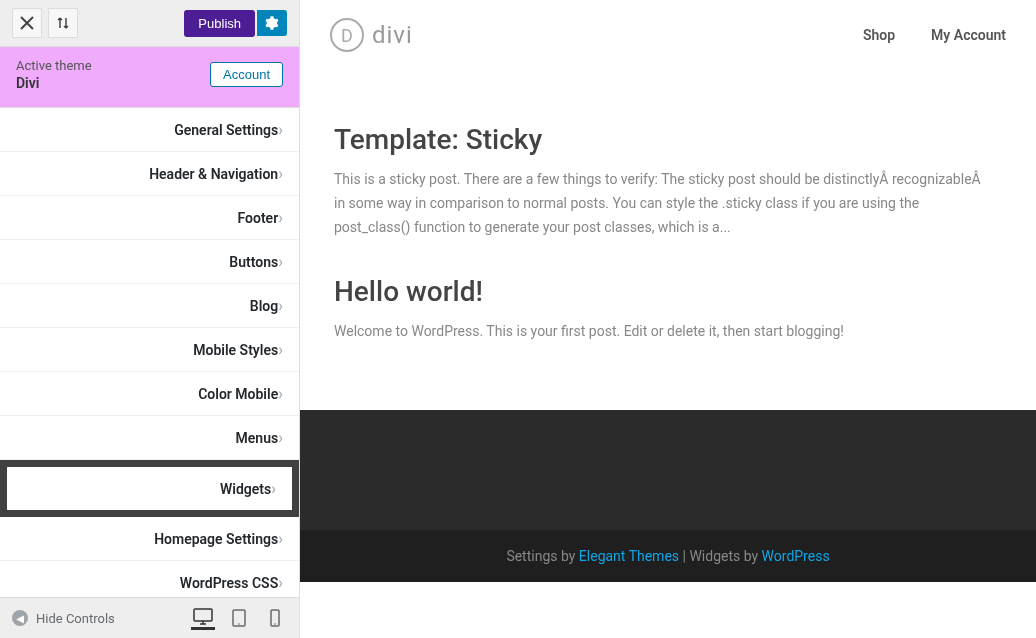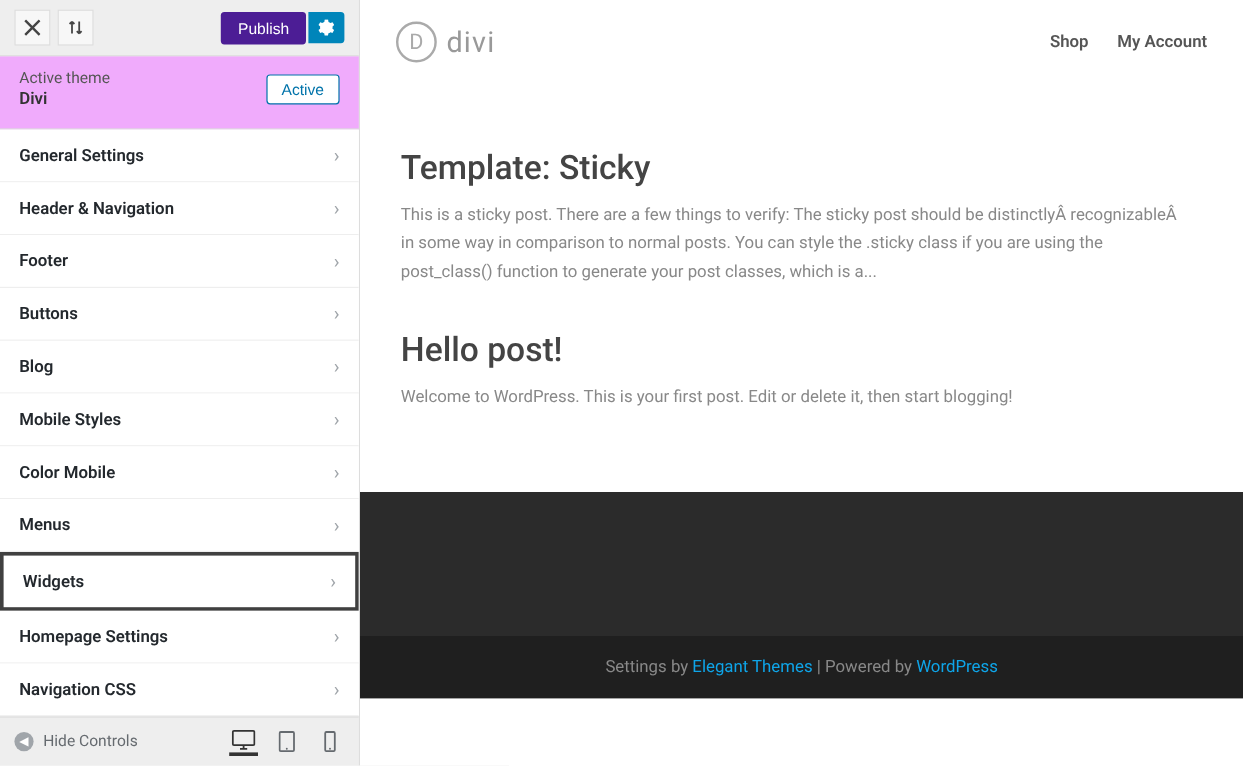--- a/index.html
+++ b/index.html
@@ -12,38 +12,38 @@
     .swap-btn { width: 30px; height: 30px; display: flex; align-items: center; justify-content: center; font-size: 14px; color: #444; cursor: pointer; margin-left: 6px; border: 1px solid #ddd; background: #f7f7f7; }
     .publish-btn { margin-left: auto; background: #4c1d95; color: #fff; border: none; padding: 6px 14px; font-size: 13px; cursor: pointer; display: flex; align-items: flex-end; border-radius: 3px; }
     .gear-wrap { background: #0085ba; color: #fff; padding: 6px 8px; margin-left: 2px; border-radius: 0 3px 3px 0; cursor: pointer; display: flex; align-items: center; }
     
     .theme-row { display: flex; align-items: center; padding: 10px 16px 16px 16px; background: #f0abfc; border-bottom: 1px solid #ddd; }
     .theme-label { color: #555; font-size: 13px; line-height: 1.4; }
     .theme-name { color: #333; font-size: 14px; font-weight: 600; }
     .change-btn { margin-left: auto; background: #fff; color: #0073aa; border: 1px solid #0073aa; padding: 4px 12px; font-size: 13px; cursor: pointer; border-radius: 3px; }
     
     .menu-list { flex: 1; overflow-y: auto; background: #fff; }
-    .menu-item { display: flex; align-items: center; padding: 12px 16px; border-bottom: 1px solid #eee; cursor: pointer; background: #fff; }
+    .menu-item { display: flex; align-items: center; padding: 12px 16px; border-bottom: 1px solid #eee; cursor: pointer; background: #fff; text-align: right; }
     .menu-label { font-size: 14px; font-weight: 600; color: #23282d; flex: 1; }
     .chevron { color: #a0a5aa; font-size: 16px; }
-    .highlighted { border: 3px solid #404040; }
+    .highlighted { border: 7px solid #404040; }
     
     .bottom-bar { display: flex; align-items: center; padding: 8px 12px; background: #eee; border-top: 1px solid #ddd; }
     .hide-controls { display: flex; align-items: center; color: #656a6f; font-size: 13px; cursor: pointer; }
     .hide-controls .circ { width: 16px; height: 16px; border-radius: 50%; background: #a0a5aa; color: #fff; display: flex; align-items: center; justify-content: center; font-size: 10px; margin-right: 8px; }
     .device-btns { margin-left: auto; display: flex; gap: 12px; }
     .device-btn { width: 24px; height: 24px; display: flex; align-items: center; justify-content: center; color: #656a6f; cursor: pointer; }
     .device-btn.active { border-bottom: 3px solid #333; color: #333; }
     
     .preview { flex: 1; height: 100%; background: #fff; overflow-y: auto; }
     .site-header { display: flex; align-items: center; padding: 18px 30px; }
     .logo { display: flex; align-items: center; color: #888; }
     .logo-circle { width: 34px; height: 34px; border: 2px solid #aaa; border-radius: 50%; display: flex; align-items: center; justify-content: center; font-size: 18px; color: #aaa; margin-right: 8px; }
     .logo-text { font-size: 24px; color: #999; font-weight: 400; letter-spacing: 1px; }
-    .nav { margin-left: auto; display: flex; gap: 24px; }
+    .nav { margin-left: auto; display: flex; gap: 36px; }
     .nav a { color: #555; font-size: 14px; text-decoration: none; font-weight: 600; }
     
     .content { padding: 40px 34px 30px 34px; max-width: 720px; }
     .post { margin-bottom: 36px; }
     .post-title { font-size: 28px; color: #444; font-weight: 500; margin-bottom: 12px; margin-top: 13px; }
     .post-body { color: #888; font-size: 14px; line-height: 1.7; }
     
     .footer-space { background: #2b2b2b; height: 120px; width: 100%; }
     .footer-bar { background: #1f1f1f; padding: 18px 30px; color: #888; font-size: 14px; text-align: center; }
     .footer-bar .link { color: #0ea5e9; font-weight: 400; }
@@ -72,21 +72,21 @@
         </svg>
     </div>
   </div>
 
   <div class="theme-row">
     <div>
       <div class="theme-label">Active theme</div>
       <div class="theme-name">Divi</div>
     </div>
     <button class="change-btn">
-      <span>Active</span>
+      <span>Account</span>
     </button>
   </div>
 
   <div class="menu-list" id="menu-list">
       <div class="menu-item">
         <span class="menu-label">General Settings</span>
         <span class="chevron">›</span>
       </div>
       <div class="menu-item">
         <span class="menu-label">Header &amp; Navigation</span>
@@ -118,21 +118,21 @@
       </div>
       <div class="menu-item highlighted">
         <span class="menu-label">Widgets</span>
         <span class="chevron">›</span>
       </div>
       <div class="menu-item">
         <span class="menu-label">Homepage Settings</span>
         <span class="chevron">›</span>
       </div>
       <div class="menu-item">
-        <span class="menu-label">Navigation CSS</span>
+        <span class="menu-label">WordPress CSS</span>
         <span class="chevron">›</span>
       </div>
     </div>
 
   <div class="bottom-bar">
     <div class="hide-controls">
       <span class="circ">◀</span>
       <span>Hide Controls</span>
     </div>
     <div class="device-btns">
@@ -171,22 +171,22 @@
         <a href="#">My Account</a>
       </div>
   </div>
 
   <div class="content" id="content-area">
       <div class="post">
         <h2 class="post-title">Template: Sticky</h2>
         <div class="post-body">This is a sticky post. There are a few things to verify: The sticky post should be distinctlyÂ recognizableÂ in some way in comparison to normal posts. You can style the .sticky class if you are using the post_class() function to generate your post classes, which is a...</div>
       </div>
       <div class="post">
-        <h2 class="post-title">Hello post!</h2>
+        <h2 class="post-title">Hello world!</h2>
         <div class="post-body">Welcome to WordPress. This is your first post. Edit or delete it, then start blogging!</div>
       </div>
     </div>
 
   <div class="footer-space"></div>
   <div class="footer-bar">
-    <span>Settings by </span><span class="link">Elegant Themes</span><span> | Powered by </span><span class="link">WordPress</span>
+    <span>Settings by </span><span class="link">Elegant Themes</span><span> | Widgets by </span><span class="link">WordPress</span>
   </div>
 </div>
 
 </body></html>

